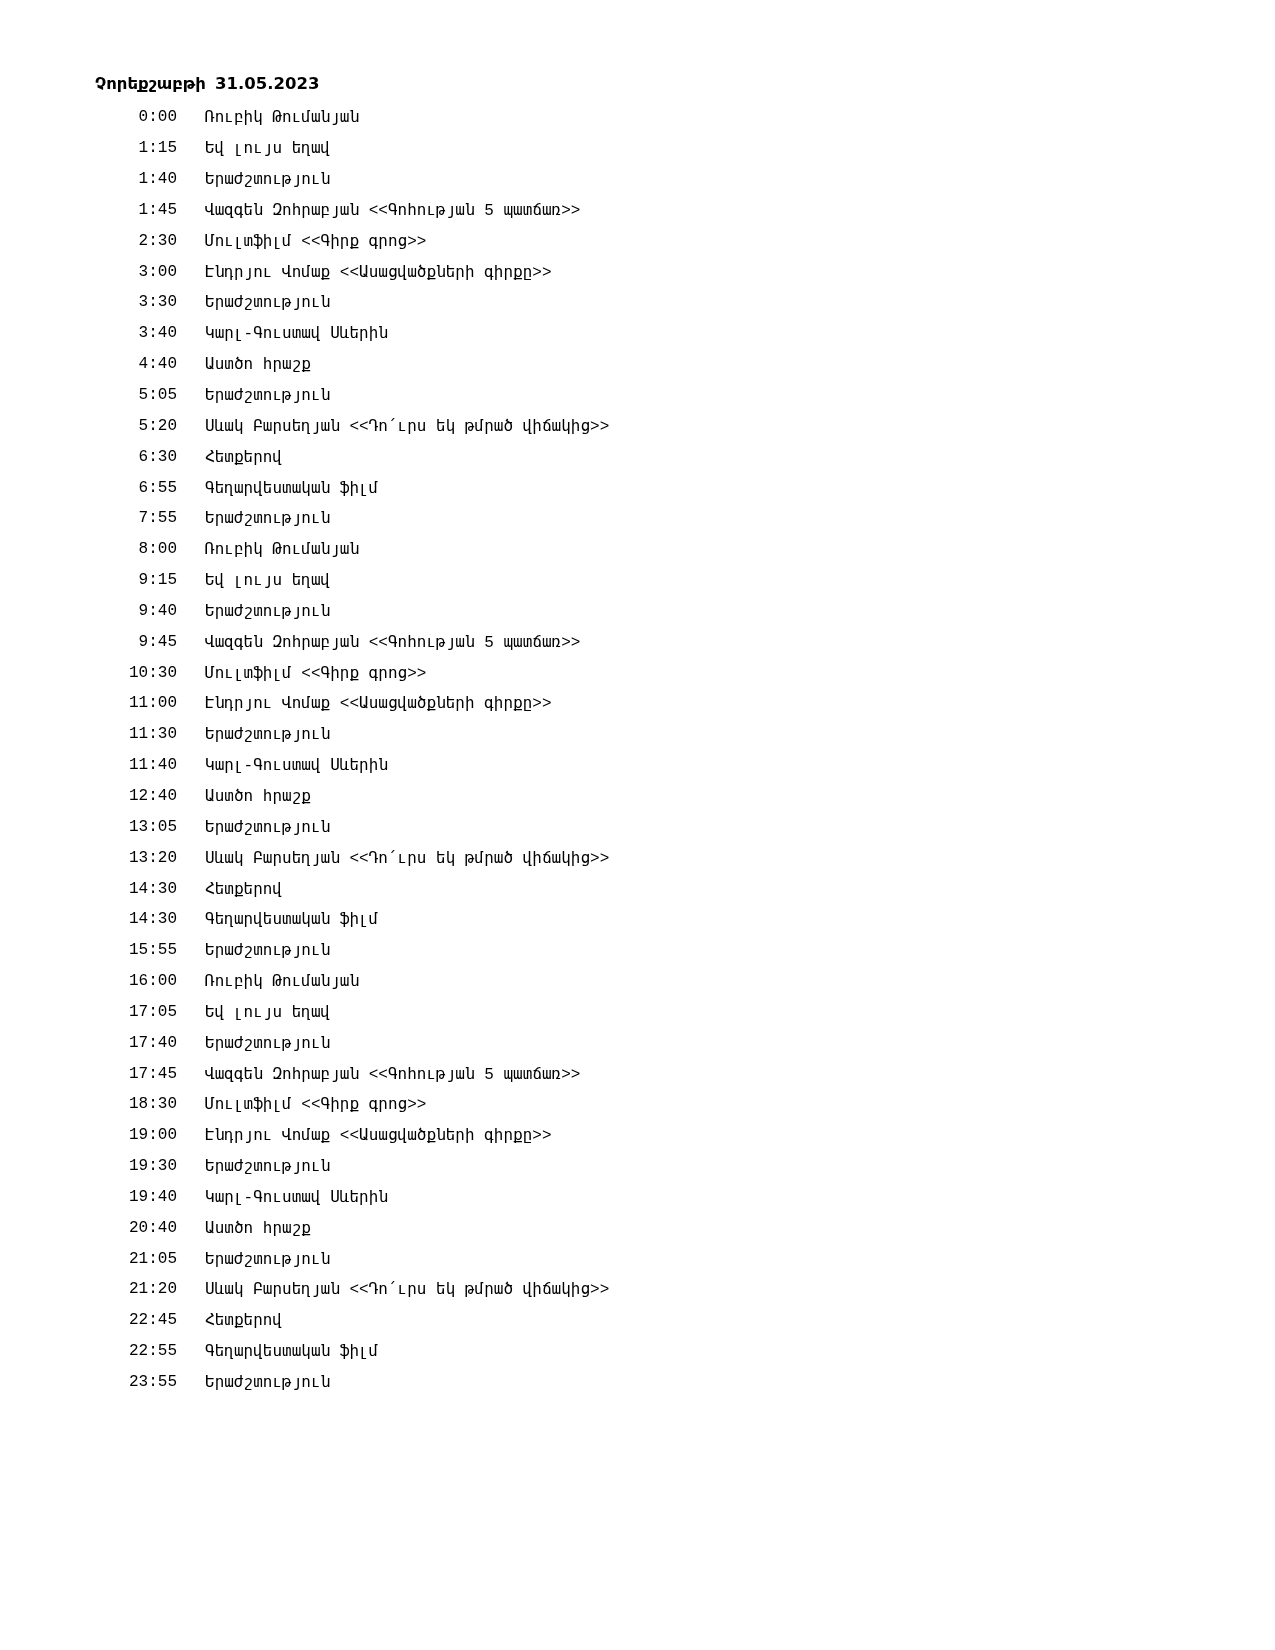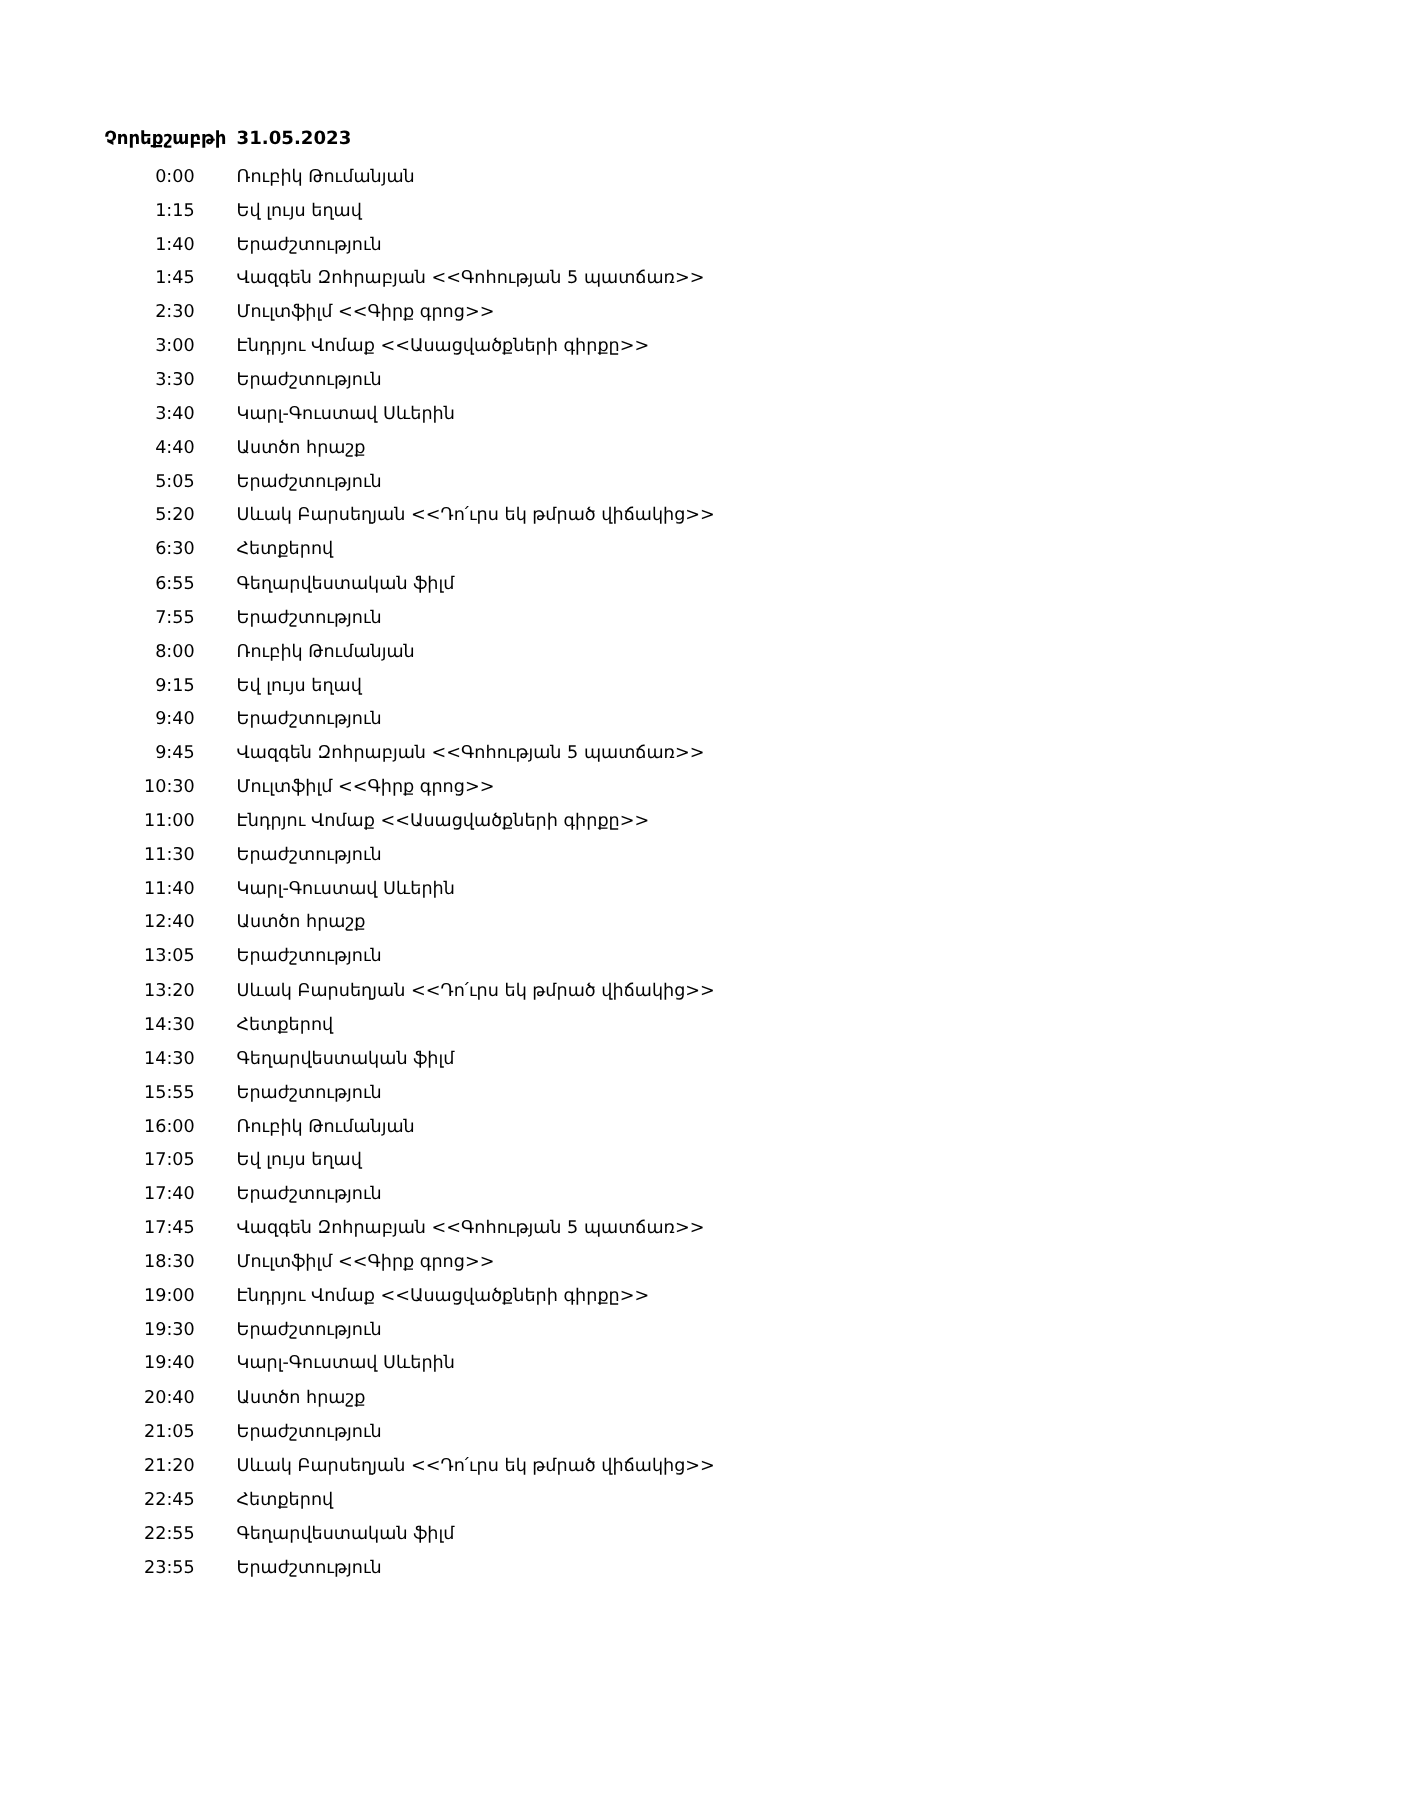--- a/index.html
+++ b/index.html
@@ -10,21 +10,21 @@
     position: relative;
     overflow: hidden;
     font-family: "DejaVu Sans", "Liberation Sans", sans-serif;
     color: #000000;
   }
   .page {
     position: absolute;
     top: 0; left: 0;
     width: 1275px;
     height: 1459px;
-    padding: 110px 40px 0 95px;
+    padding: 68px 40px 0 95px;
   }
   .header-row {
     display: flex;
     align-items: baseline;
     height: 32px;
     font-size: 16.5px;
     line-height: 32px;
     white-space: nowrap;
   }
   .day-label {
@@ -37,28 +37,29 @@
   }
   .schedule {
     margin-top: 2px;
   }
   .row {
     display: flex;
     align-items: center;
     height: 30.85px;
     font-size: 16px;
     white-space: nowrap;
+    font-family: Liberation Mono, monospace;
   }
   .time {
     width: 82px;
     flex: 0 0 82px;
     text-align: right;
   }
   .title {
-    margin-left: 38px;
+    margin-left: 28px;
     text-align: left;
   }
 </style>
 </head>
 <body>
 
 <div class="page">
   <div class="header-row">
     <span class="day-label">Չորեքշաբթի</span>
     <span class="date-label">31.05.2023</span>

